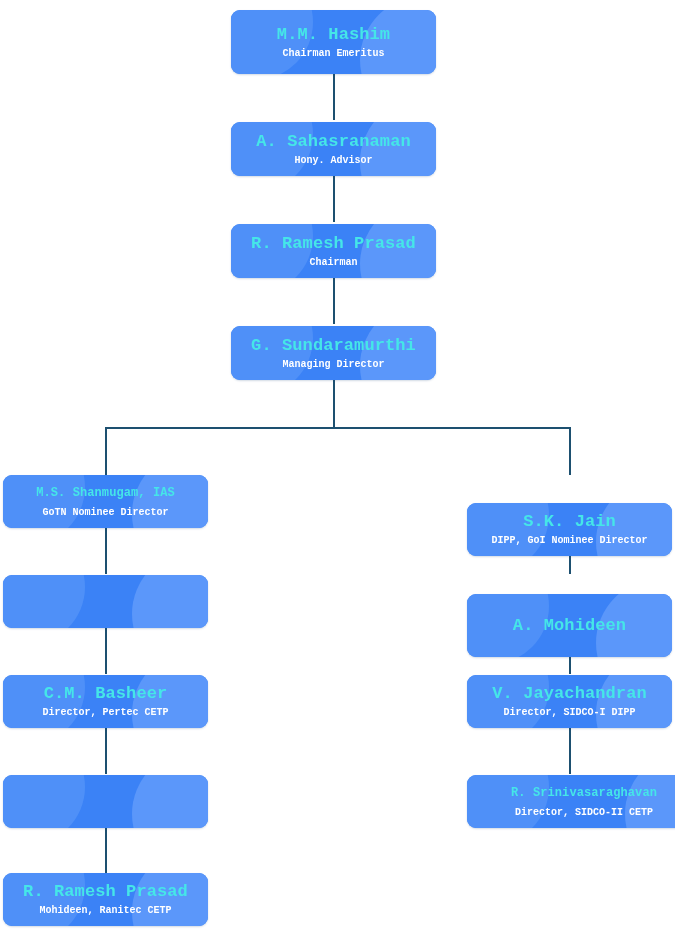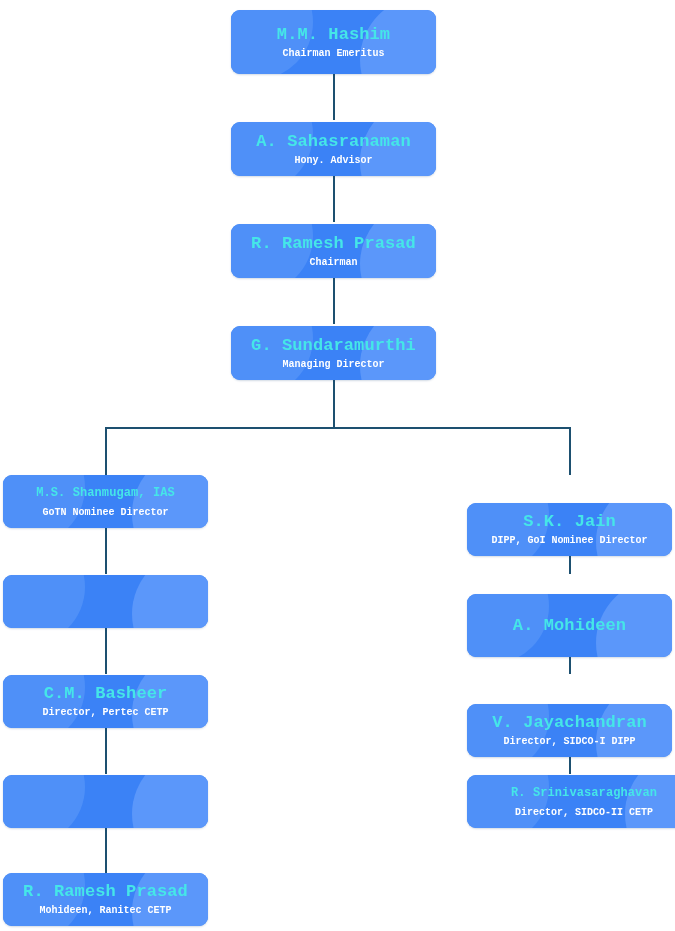--- a/index.html
+++ b/index.html
@@ -205,21 +205,21 @@
   </div>
 
   <div class="node" style="left:467px; top:575px; width:205px; height:63px;margin-top:19px;">
     <span class="deco-tl"></span>
     <span class="deco-br"></span>
     <span class="node-text">
       <span class="node-name">A. Mohideen</span>
     </span>
   </div>
 
-  <div class="node" style="left:467px; top:704px; width:205px; height:53px;">
+  <div class="node" style="left:467px; top:675px; width:205px; height:53px;">
     <span class="deco-tl"></span>
     <span class="deco-br"></span>
     <span class="node-text">
       <span class="node-name">V. Jayachandran</span>
       <span class="node-role">Director, SIDCO-I DIPP</span>
     </span>
   </div>
 
   <div class="node" style="left:467px; top:775px; width:234px; height:53px;">
     <span class="deco-tl"></span>

